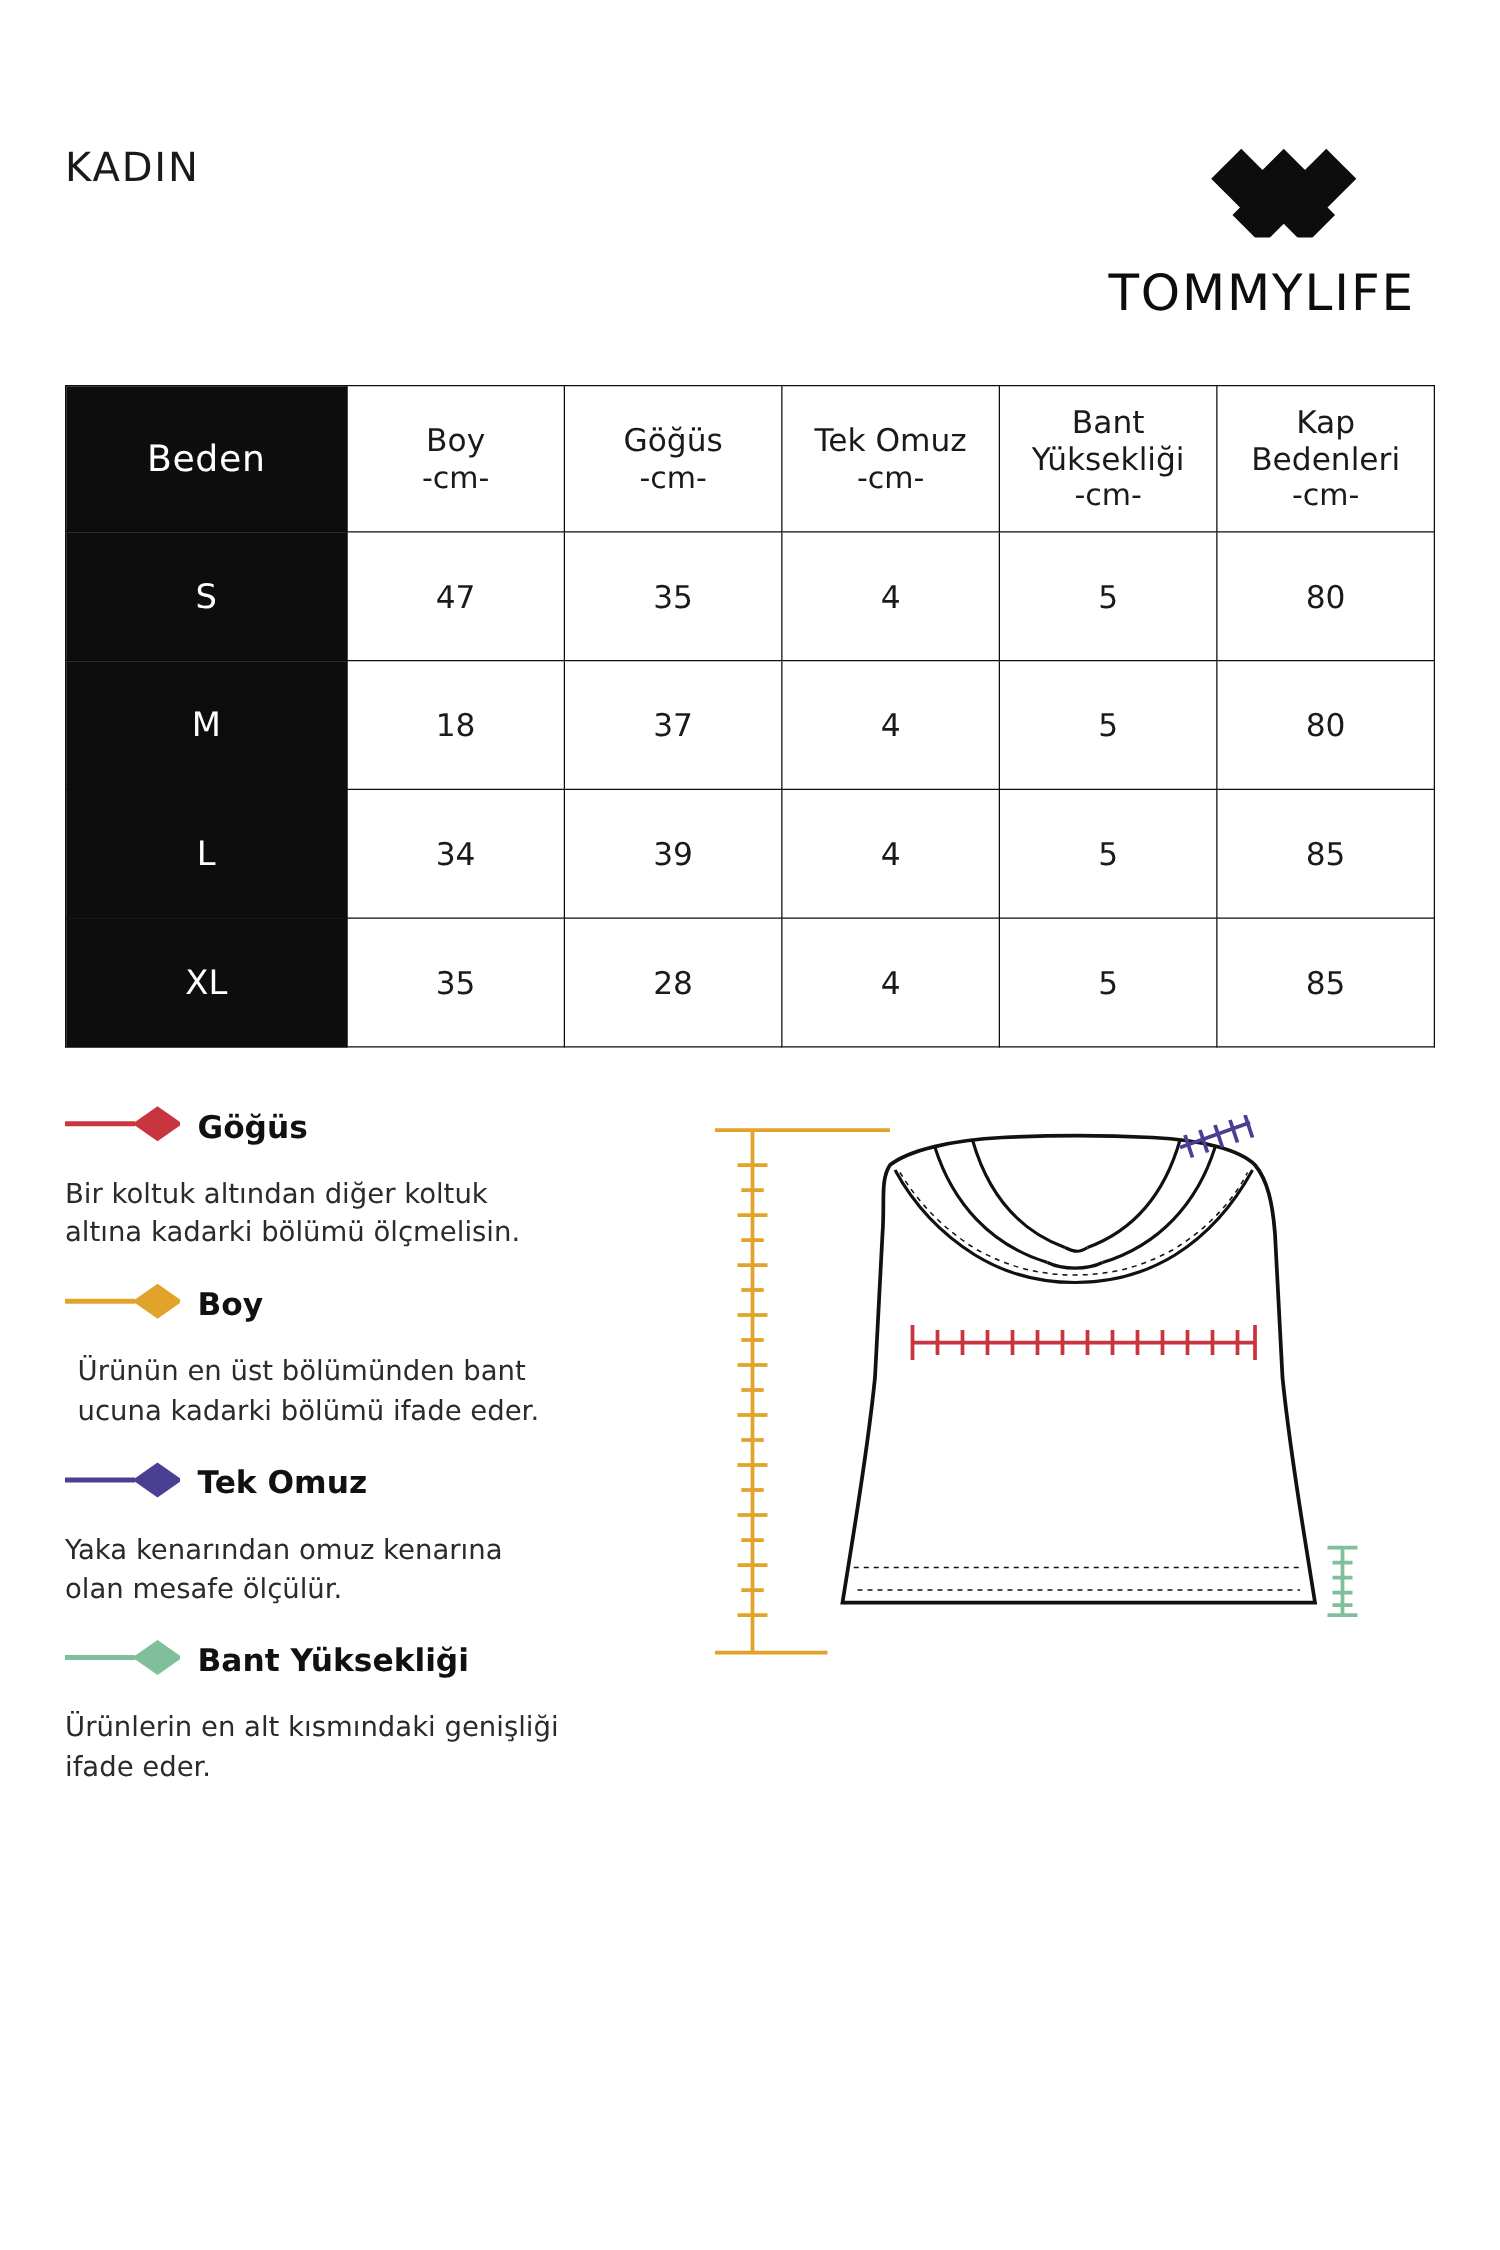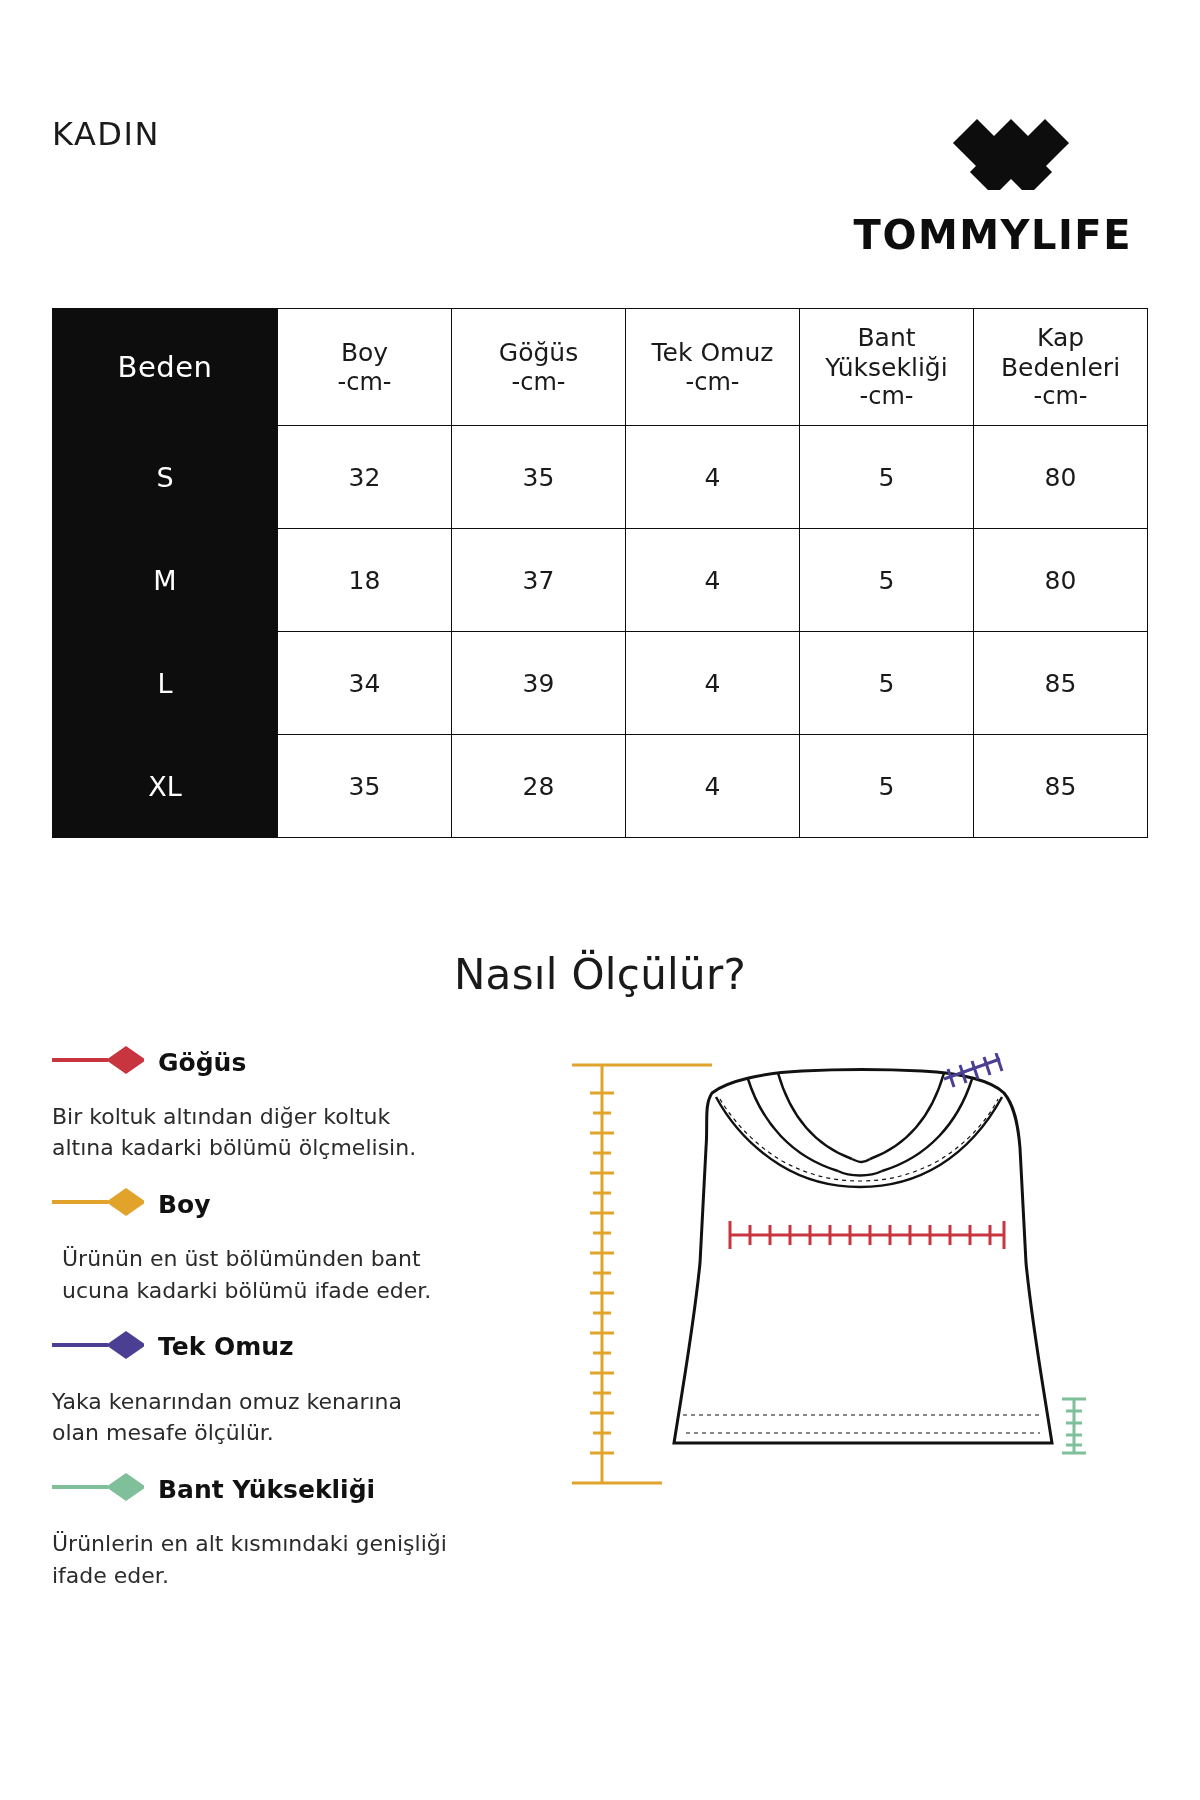--- a/index.html
+++ b/index.html
@@ -52,21 +52,21 @@
     display: flex;
     flex-direction: column;
     align-items: center;
     padding-right: 8px;
   }
   .brand-mark {
     margin-bottom: 18px;
   }
   .brand-name {
     font-size: 40px;
-    font-weight: 700;
+    font-weight: 400;
     letter-spacing: 1.5px;
     color: #0d0d0d;
   }
 
   
   .table-wrap {
     margin: 50px 52px 16px 52px;
   }
   table.size-table {
     border-collapse: collapse;
@@ -210,21 +210,21 @@
           </th>
           <th>
             <span>Kap Bedenleri</span>
             <span class="unit">-cm-</span>
           </th>
         </tr>
       </thead>
       <tbody>
         <tr>
           <td class="col-size">S</td>
-          <td>32</td>
+          <td>47</td>
           <td>35</td>
           <td>4</td>
           <td>5</td>
           <td>80</td>
         </tr>
         <tr>
           <td class="col-size">M</td>
           <td>18</td>
           <td>37</td>
           <td>4</td>
@@ -244,21 +244,20 @@
           <td>35</td>
           <td>28</td>
           <td>4</td>
           <td>5</td>
           <td>85</td>
         </tr>
       </tbody>
     </table>
   </div>
 
-  <div class="how-title">Nasıl Ölçülür?</div>
 
   <div class="lower">
 
     <div class="legend">
 
       <div class="legend-item">
         <div class="legend-head">
           <span class="legend-arrow">
             <svg width="92" height="34" viewBox="0 0 92 34">
               <line x1="0" y1="17" x2="56" y2="17" stroke="#c9353f" stroke-width="4"></line>

